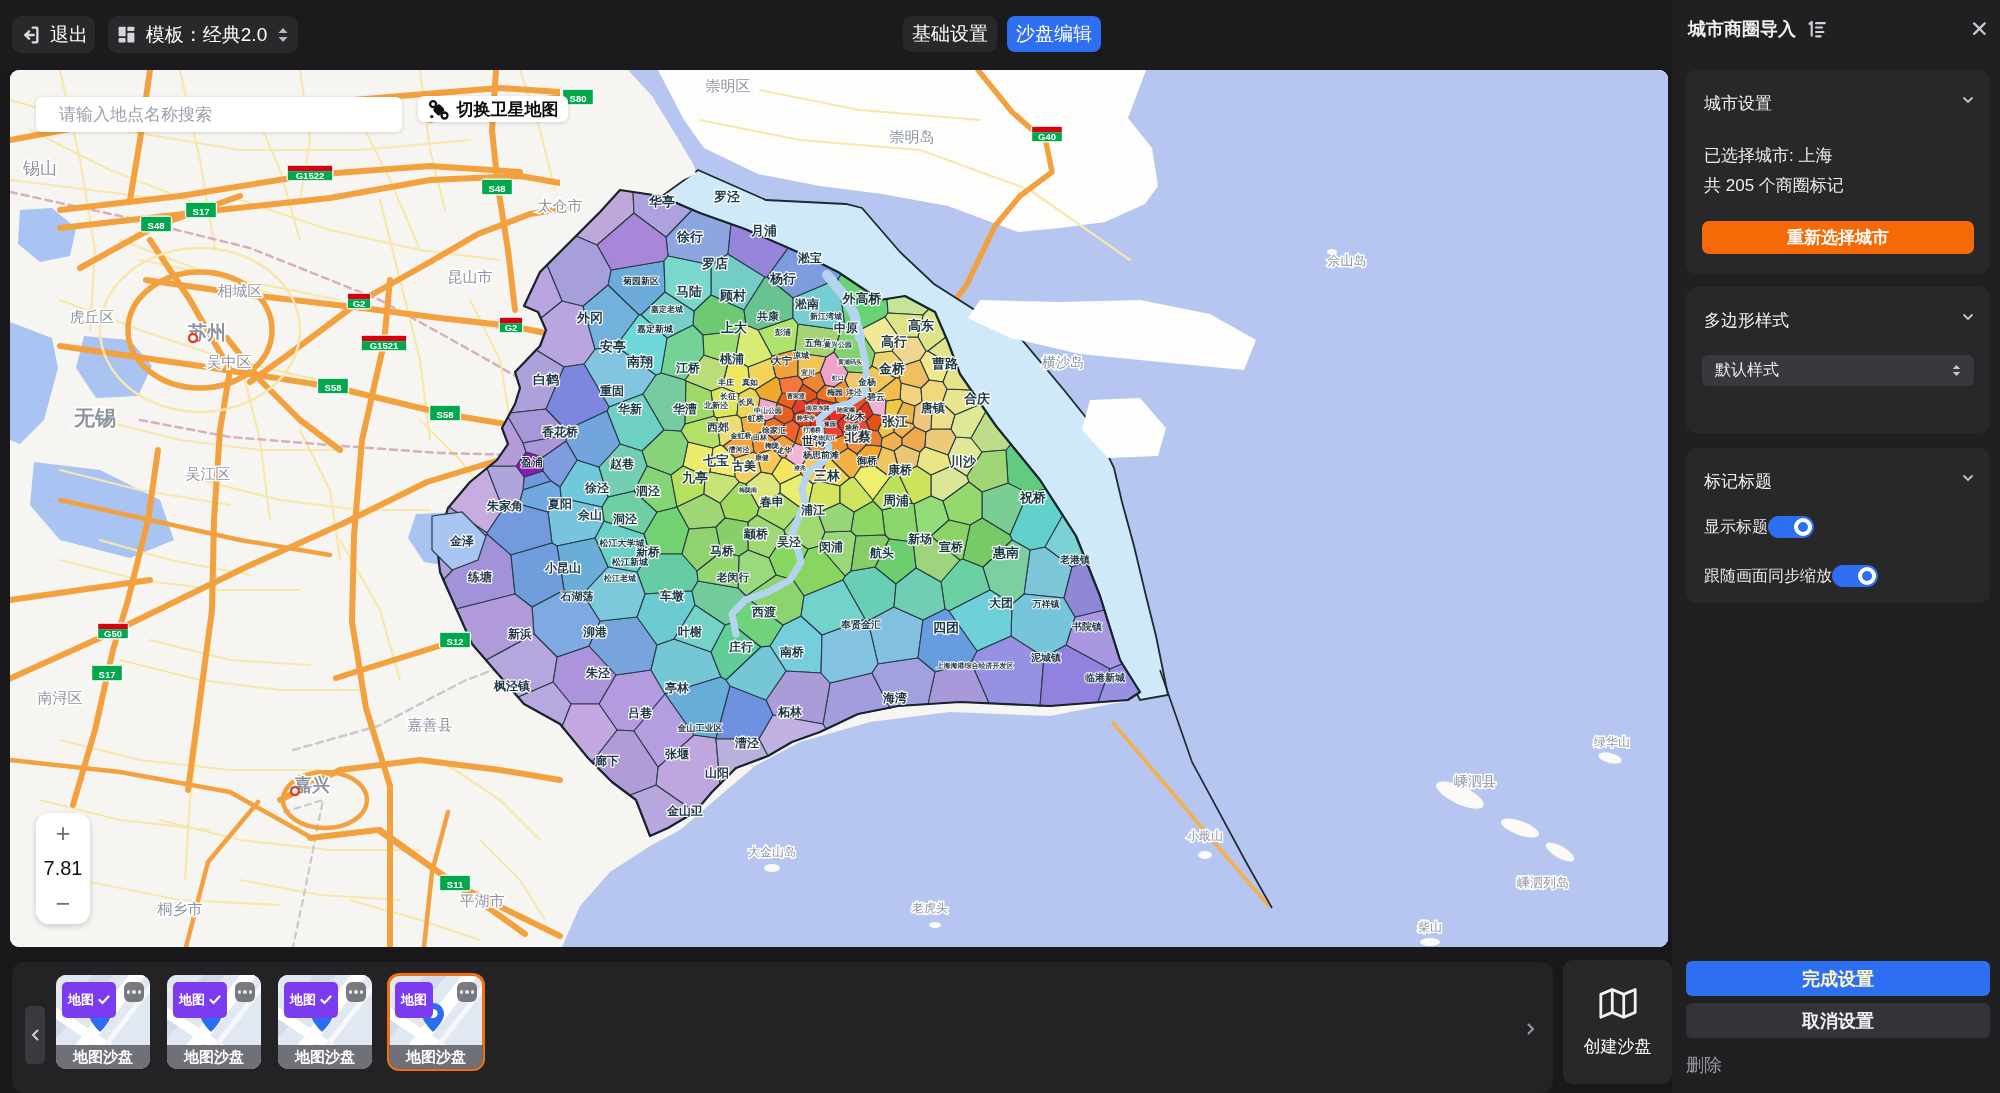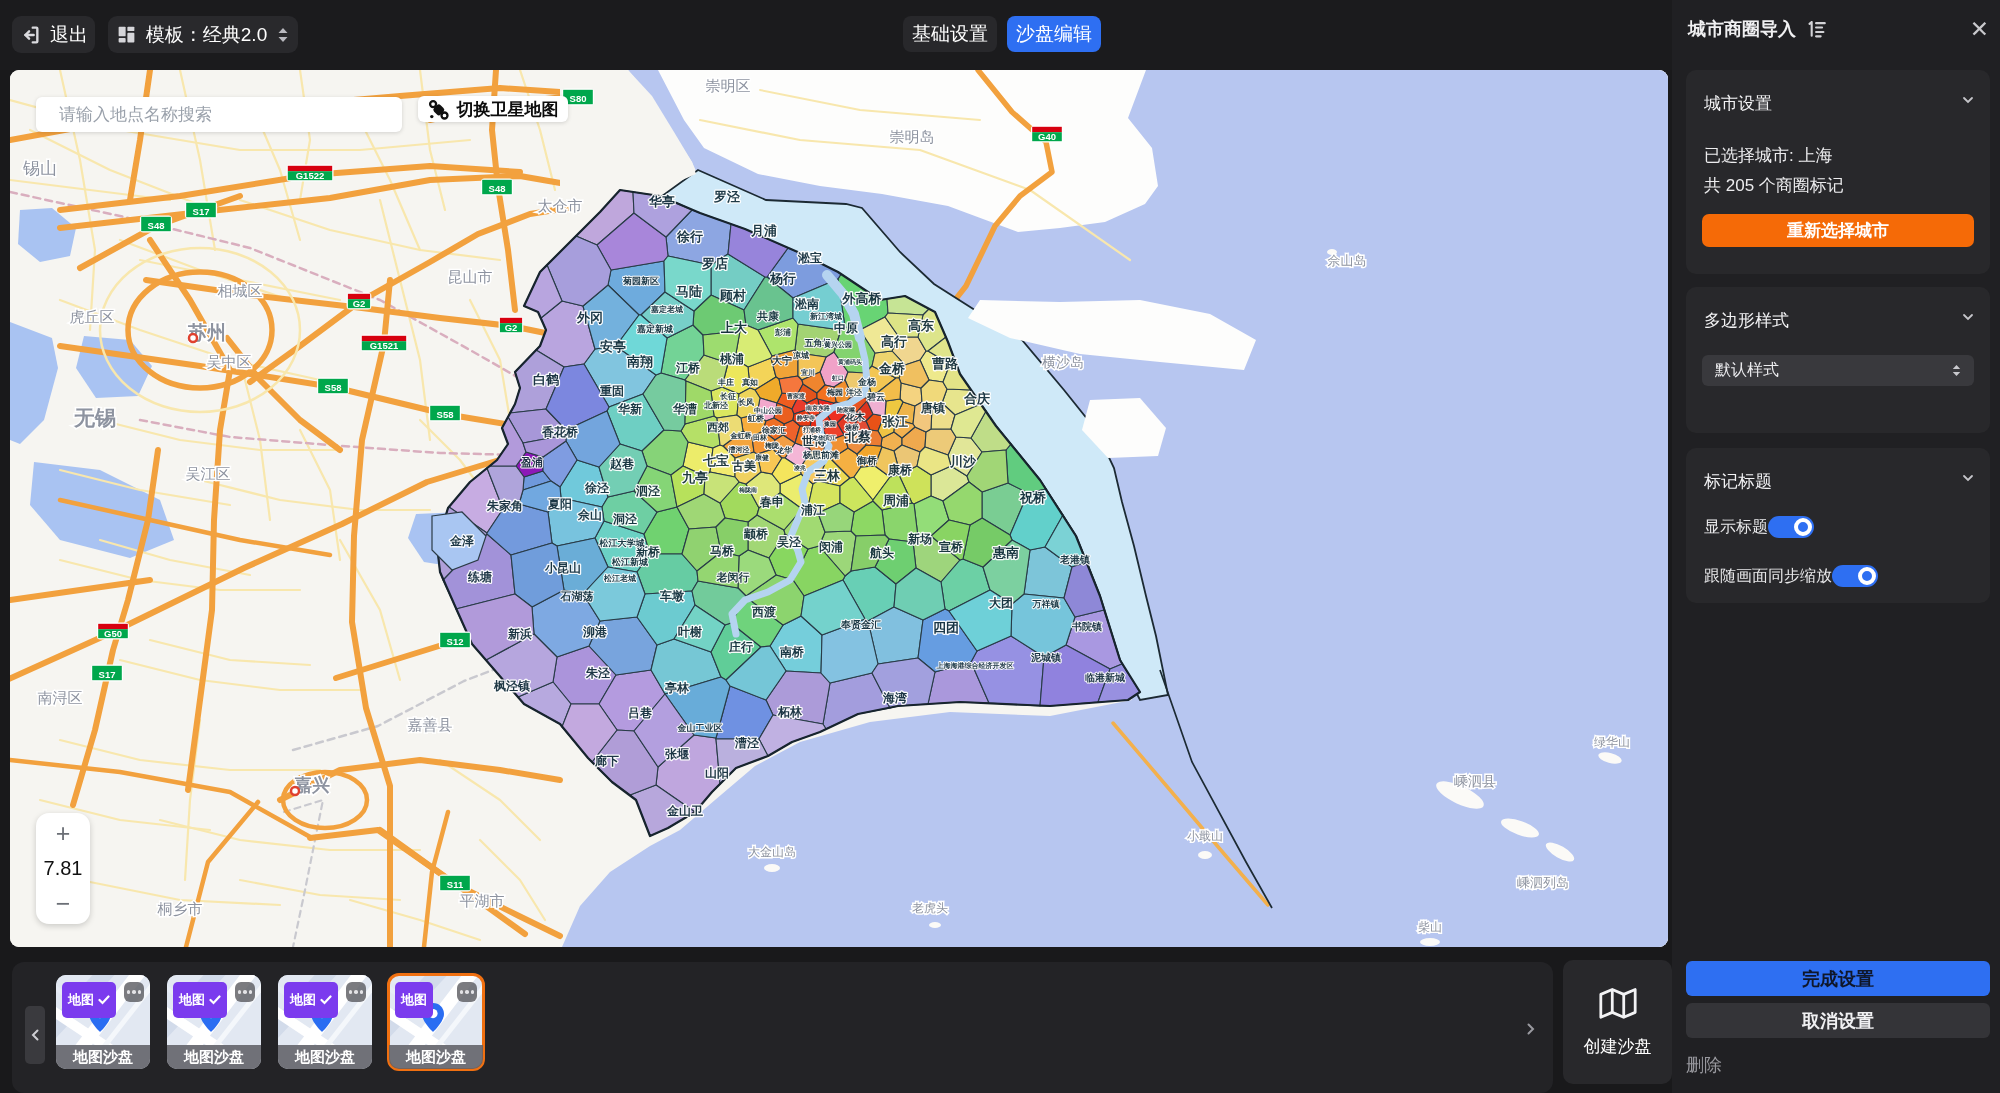--- a/index.html
+++ b/index.html
@@ -652,21 +652,21 @@
         <path d="M11 20h5"></path>
       </svg></div>
 <div class="pclose">✕</div>
 <div class="card" style="top:70px;height:204px">
   <div class="cardtitle">城市设置</div>
   <svg class="chev" viewBox="0 0 12 12">
         <path d="M2 4l4 4 4-4" fill="none" stroke="#c5c5ca" stroke-width="1.8" stroke-linecap="round"></path>
       </svg>
   <div style="position:absolute;left:18px;top:74px;font-size:17px;color:#ececee">已选择城市: 上海</div>
   <div style="position:absolute;left:18px;top:104px;font-size:17px;color:#ececee">共 205 个商圈标记</div>
-  <div class="obtn" style="top:144px">重新选择城市</div>
+  <div class="obtn" style="top:151px">重新选择城市</div>
 </div>
 <div class="card" style="top:287px;height:146px">
   <div class="cardtitle">多边形样式</div>
   <svg class="chev" viewBox="0 0 12 12">
         <path d="M2 4l4 4 4-4" fill="none" stroke="#c5c5ca" stroke-width="1.8" stroke-linecap="round"></path>
       </svg>
   <div class="sel" style="top:68px">默认样式<svg style="position:absolute;right:11px" width="13" height="15" viewBox="0 0 14 16" fill="#c9c9ce">
           <path d="M7 2l4 4.5H3z"></path>
           <path d="M7 14l4-4.5H3z"></path>
         </svg></div>
@@ -676,21 +676,21 @@
   <svg class="chev" viewBox="0 0 12 12">
         <path d="M2 4l4 4 4-4" fill="none" stroke="#c5c5ca" stroke-width="1.8" stroke-linecap="round"></path>
       </svg>
   <div class="togrow" style="top:68px">显示标题<div class="tog">
           <i></i>
         </div></div>
   <div class="togrow" style="top:117px">跟随画面同步缩放<div class="tog">
           <i></i>
         </div></div>
 </div>
-<div class="bbtn" style="top:961px;background:#2e6ff2;color:#0f172a">完成设置</div>
+<div class="bbtn" style="top:961px;background:#2e6ff2;color:#fef9c3">完成设置</div>
 <div class="bbtn" style="top:1003px;background:#343438;color:#f0f0f2">取消设置</div>
 <div style="position:absolute;left:14px;top:1053px;width:304px;text-align:left;font-size:18px;color:#98989e">删除</div>
 </div>
 <div class="botbar">
 <div class="botin">
 <div class="barrow">
         <svg width="12" height="14" viewBox="0 0 12 14">
           <path d="M8.5 2.5L4 7l4.5 4.5" fill="none" stroke="#cfcfd4" stroke-width="2" stroke-linecap="round"></path>
         </svg>
       </div>

